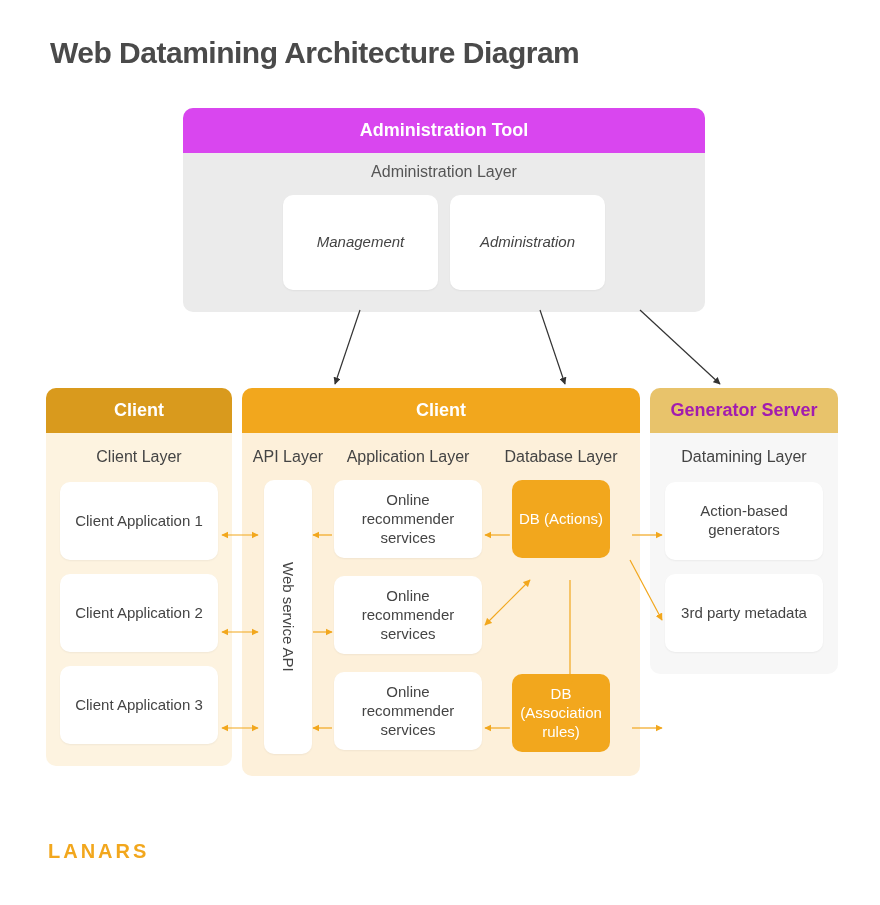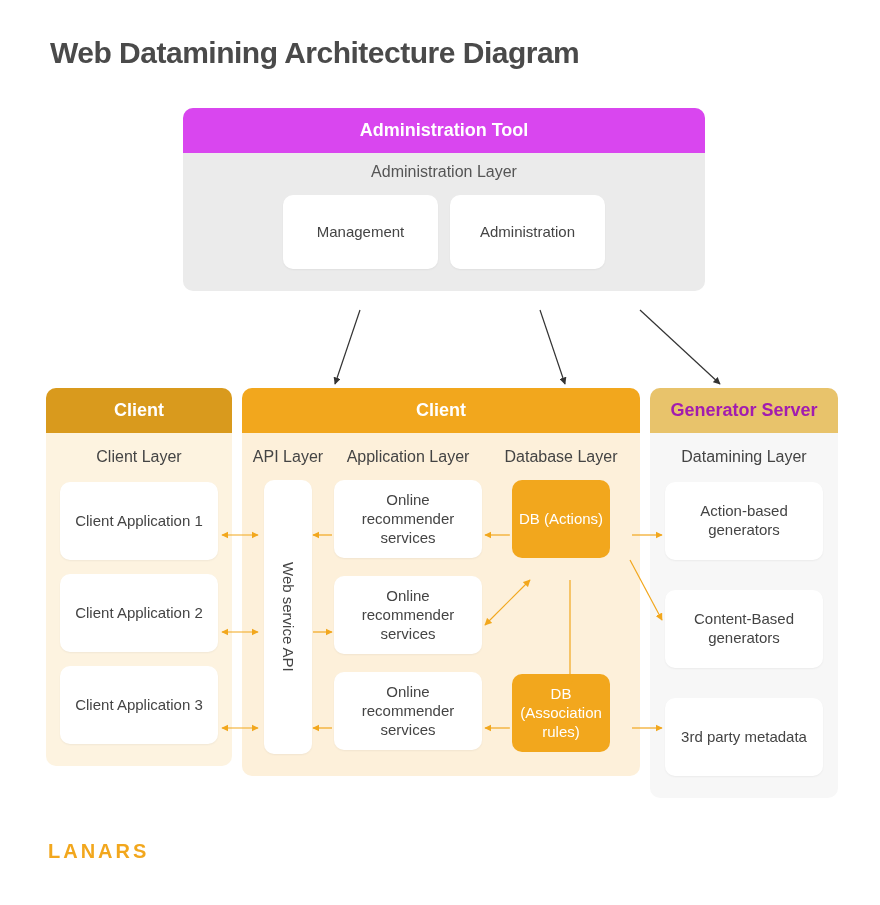--- a/index.html
+++ b/index.html
@@ -56,21 +56,21 @@
     padding: 20px 10px;
     font-size: 15px;
     text-align: center;
     color: #444;
     box-shadow: 0 1px 2px rgba(0,0,0,0.05);
     display: flex;
     align-items: center;
     justify-content: center;
     line-height: 1.25;
   }
-  .admin-cards .wcard { width: 155px; height: 74px; }
+  .admin-cards .wcard { width: 155px; height: 95px; font-style: italic; }
 
   .client-block {
     position: absolute;
     top: 388px;
     left: 46px;
     width: 186px;
     background: #fdf3e0;
     border-radius: 10px;
     overflow: hidden;
   }
@@ -166,21 +166,21 @@
     background: #e8c36b;
     color: #a21caf;
     text-align: center;
     font-weight: 600;
     font-size: 18px;
     padding: 12px 0;
   }
   .gen-cards {
     display: flex;
     flex-direction: column;
-    gap: 30px;
+    gap: 14px;
     padding: 8px 14px 22px;
     align-items: center;
   }
   .gen-cards .wcard { width: 158px; height: 78px; }
 
   .logo {
     position: absolute;
     bottom: 42px;
     left: 48px;
     font-size: 20px;
@@ -244,21 +244,20 @@
       </div>
     </div>
   </div>
 </div>
 
 <div class="gen-block">
   <div class="gen-header">Generator Server</div>
   <div class="layer-label">Datamining Layer</div>
   <div class="gen-cards">
     <div class="wcard">Action-based generators</div>
-    <div class="wcard">Content-Based generators</div>
     <div class="wcard">3rd party metadata</div>
   </div>
 </div>
 
 <div class="logo">LANARS</div>
 
 <svg class="arrows">
   <defs>
     <marker id="ar-black" viewBox="0 0 10 10" refX="9" refY="5" markerWidth="6" markerHeight="6" orient="auto-start-reverse">
       <path d="M0,0 L10,5 L0,10 z" fill="#333"></path>

